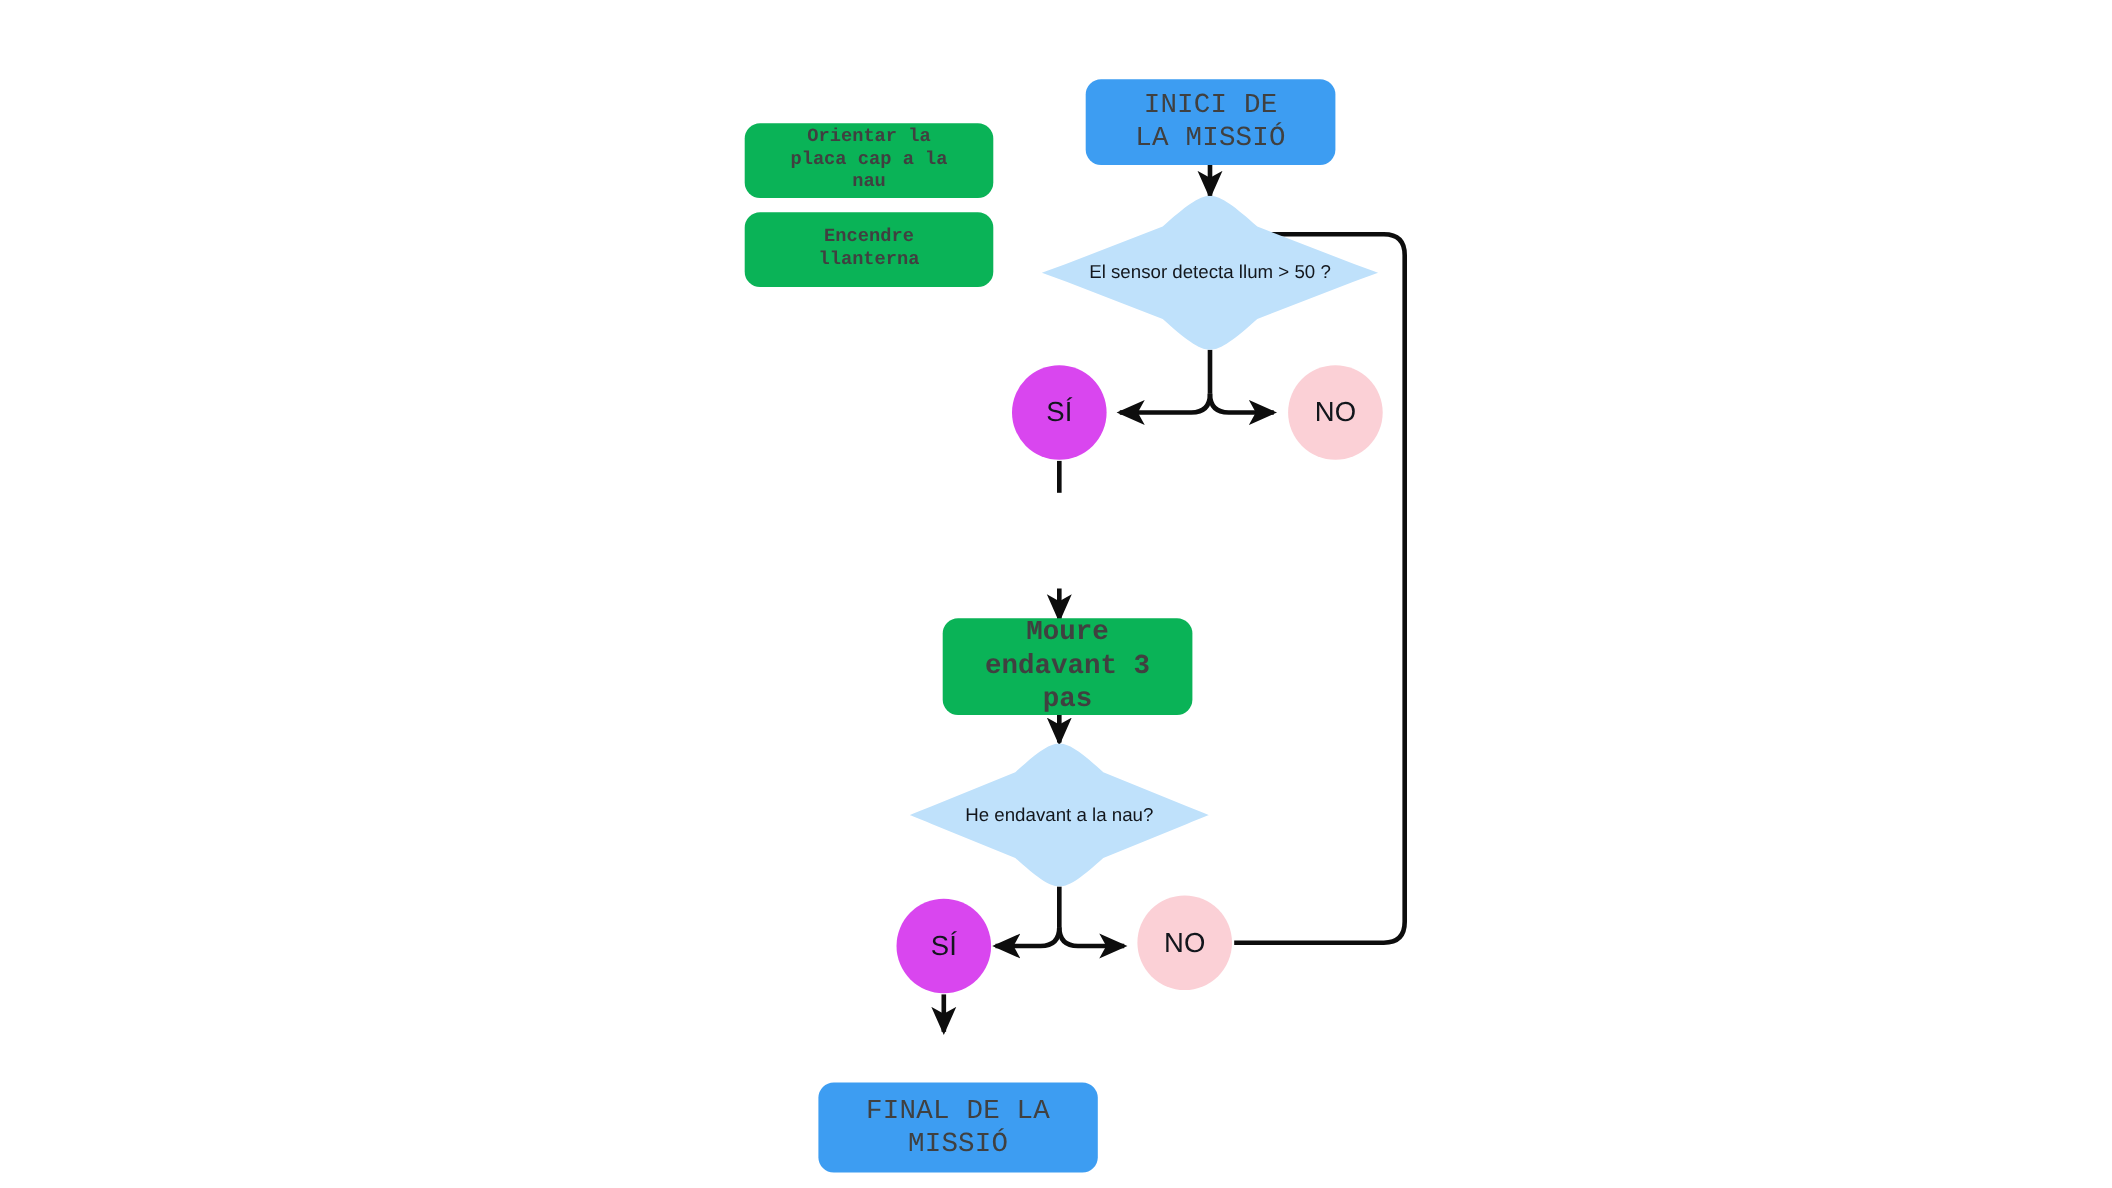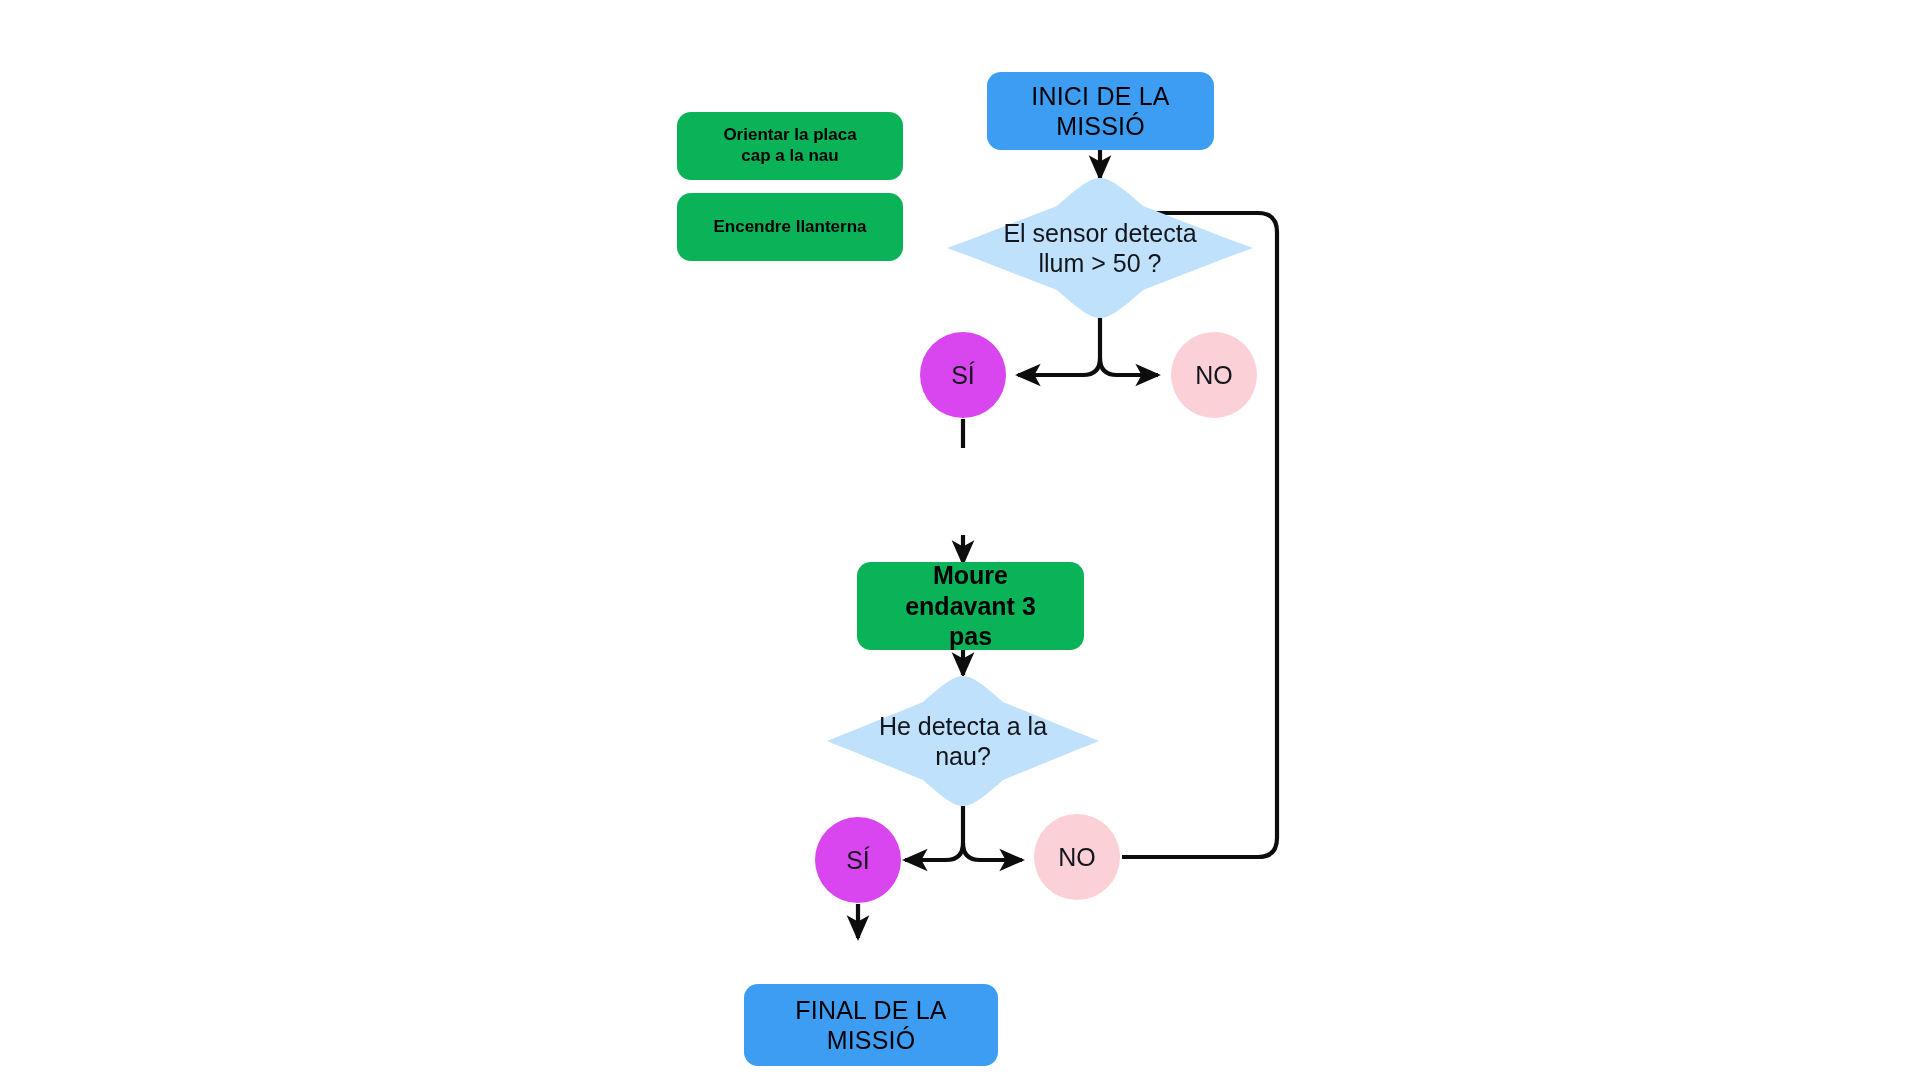--- a/index.html
+++ b/index.html
@@ -40,24 +40,25 @@
     display: flex;
     align-items: center;
     justify-content: center;
     text-align: center;
     z-index: 2;
   }
 
   
   .block {
     border-radius: 14px;
-    color: #000000;
+    color: #404040;
     font-weight: 700;
     line-height: 1.22;
     padding: 4px 30px;
+    font-family: Liberation Mono, monospace;
   }
   .block.terminal {
     background: #3d9df2;
     font-weight: 400;
     font-size: 25px;
     letter-spacing: 0.2px;
   }
   .block.process-blue {
     background: #3d9df2;
     font-size: 25px;
@@ -79,21 +80,21 @@
     position: absolute;
     left: 0;
     top: 0;
     width: 100%;
     height: 100%;
   }
   .diamond .diamond-label {
     position: relative;
     z-index: 1;
     color: #12161c;
-    font-size: 25px;
+    font-size: 17px;
     font-weight: 400;
     line-height: 1.22;
     width: 74%;
   }
 
   
   .bubble {
     border-radius: 50%;
     color: #12161c;
     font-size: 25px;
@@ -174,21 +175,21 @@
     <span>Moure endavant 3 pas</span>
   </div>
 
   <div class="node diamond" style="left:827px; top:676px; width:272px; height:130px;">
     <svg class="diamond-shape" viewBox="0 0 272 130" preserveAspectRatio="none" xmlns="http://www.w3.org/2000/svg">
       <path d="M136,0 C146,0 158,10 176,26 L252,57 C265,62 272,65 272,65
                C272,65 265,68 252,73 L176,104 C158,120 146,130 136,130
                C126,130 114,120 96,104 L20,73 C7,68 0,65 0,65
                C0,65 7,62 20,57 L96,26 C114,10 126,0 136,0 Z" fill="#bfe1fb"></path>
     </svg>
-    <span class="diamond-label">He detecta a la nau?</span>
+    <span class="diamond-label">He endavant a la nau?</span>
   </div>
 
   <div class="node bubble yes" style="left:815px; top:817px; width:86px; height:86px;">
     <span>SÍ</span>
   </div>
 
   <div class="node bubble no" style="left:1034px; top:814px; width:86px; height:86px;">
     <span>NO</span>
   </div>
 

